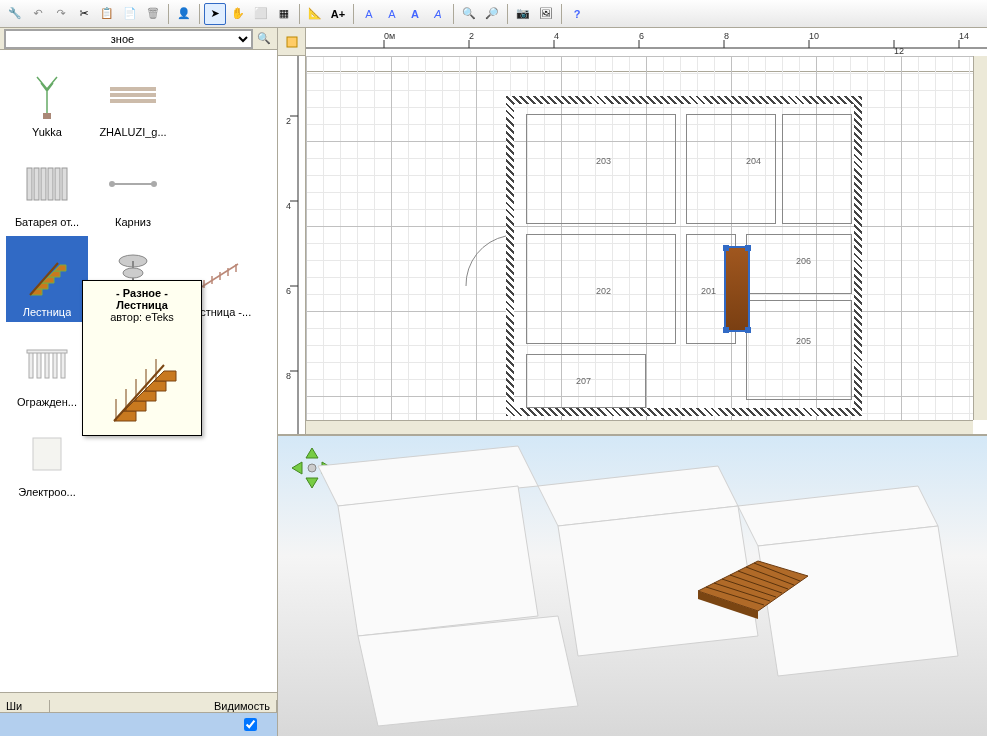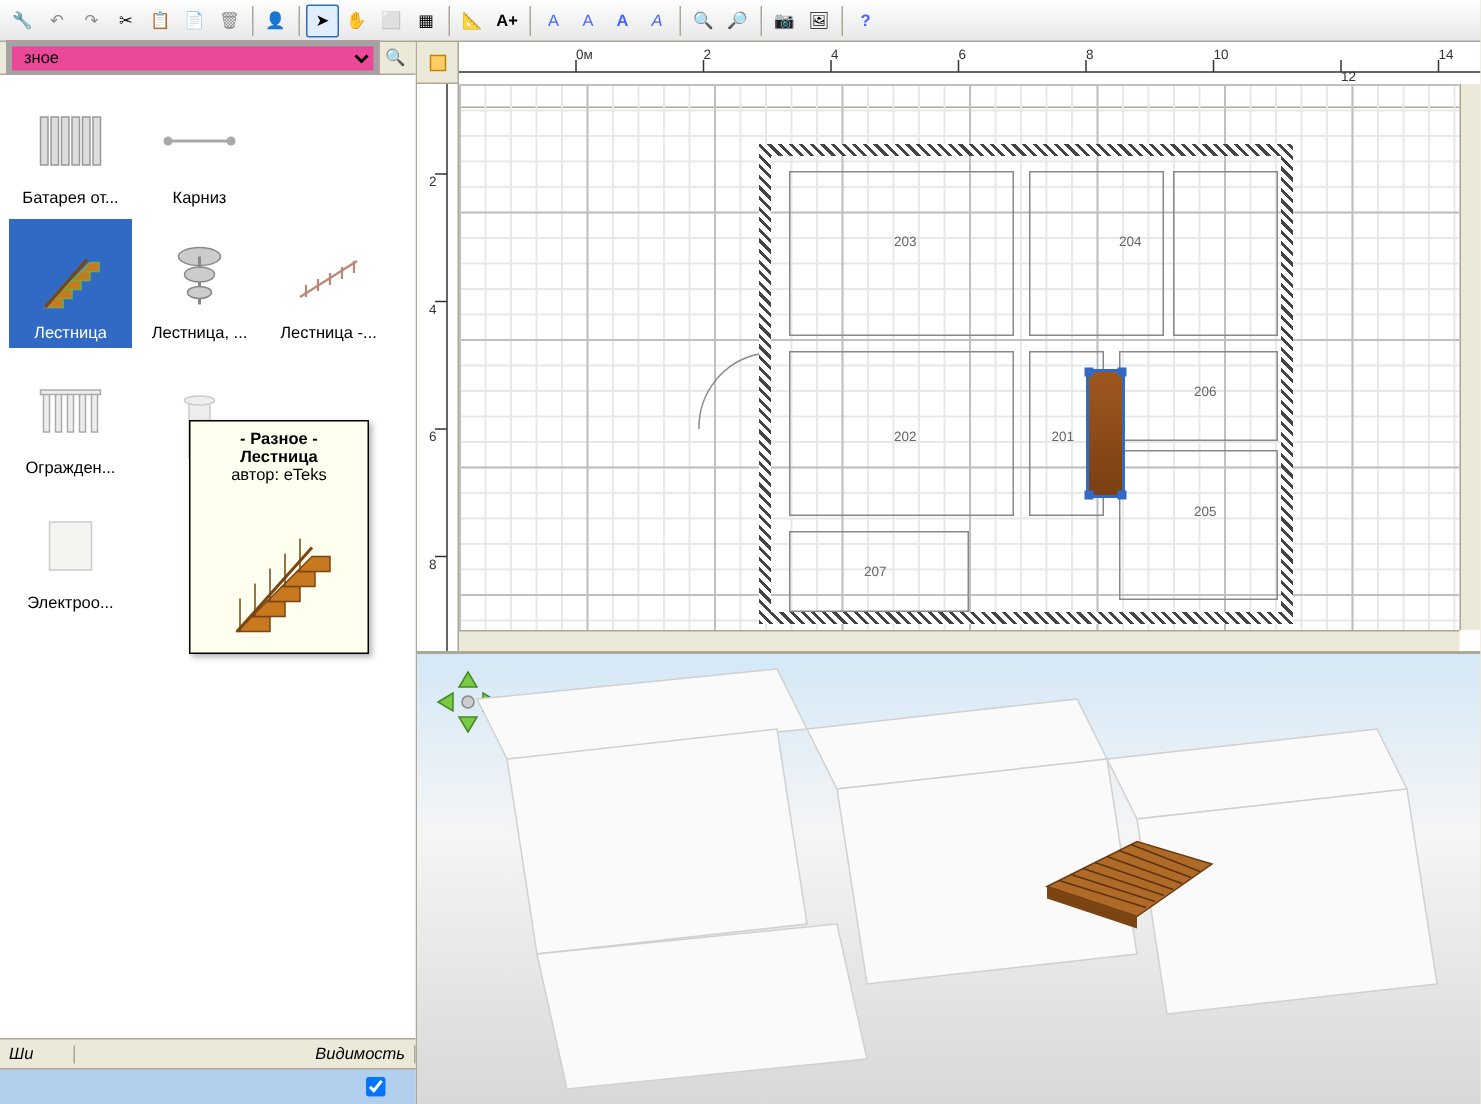--- a/index.html
+++ b/index.html
@@ -6,31 +6,31 @@
 body { font-family: Tahoma, sans-serif; font-size: 11px; background: #ece9d8; overflow: hidden; width: 987px; height: 736px; }
 
 .toolbar { height: 28px; background: linear-gradient(to bottom, #fefefe, #e8e8e8); border-bottom: 1px solid #aca899; display: flex; align-items: center; padding: 0 4px; gap: 1px; }
 .tool-btn { width: 22px; height: 22px; display: flex; align-items: center; justify-content: center; border: 1px solid transparent; border-radius: 2px; cursor: pointer; }
 .tool-sep { width: 1px; height: 20px; background: #aca899; margin: 0 3px; }
 
 .main-area { display: flex; height: 708px; }
 .left-panel { width: 278px; border-right: 1px solid #aca899; display: flex; flex-direction: column; background: #fff; }
 
 .category-header { height: 22px; display: flex; align-items: center; padding: 0 4px; border-bottom: 1px solid #aca899; background: #ece9d8; }
-.cat-dropdown { flex: 1; padding: 1px 4px; background: #ec4899; border: 4px solid #a3a3a3; font-size: 11px; }
+.cat-dropdown { flex: 1; padding: 1px 4px; background: #ffffff; border: 2px solid #a3a3a3; font-size: 11px; text-align: center; }
 .search-icon { width: 18px; height: 18px; margin-left: 2px; display:flex; align-items:center; justify-content:center; }
 
 .furniture-grid { flex: 1; background: #fff; overflow-y: auto; padding: 4px; }
 .furn-row { display: flex; }
 .furn-item { width: 82px; height: 86px; display: flex; flex-direction: column; align-items: center; justify-content: flex-end; padding: 4px 2px; text-align: center; margin: 2px; }
 .furn-item.selected { background: #316ac5; color: #fff; }
 .furn-thumb { width: 56px; height: 56px; display: flex; align-items: center; justify-content: center; margin-bottom: 4px; }
 .furn-label { font-size: 11px; white-space: nowrap; overflow: hidden; text-overflow: ellipsis; max-width: 78px; }
 
-.props-header { height: 20px; background: #ece9d8; border-top: 1px solid #aca899; display: flex; align-items: center; font-size: 11px; font-style: italic; }
+.props-header { height: 20px; background: #ece9d8; border-top: 1px solid #aca899; display: flex; align-items: flex-end; font-size: 11px; }
 .props-header > div { padding: 0 6px; border-right: 1px solid #aca899; }
 .props-body { height: 24px; background: #fff; border-top: 1px solid #aca899; display:flex; align-items:center; }
 .checkbox-cell { margin-left: auto; margin-right: 20px; width: 13px; height: 13px; }
 
 .right-panel { flex: 1; display: flex; flex-direction: column; position: relative; }
 
 .ruler-corner { position: absolute; left: 0; top: 0; width: 28px; height: 28px; background: #ece9d8; border-right: 1px solid #aca899; border-bottom: 1px solid #aca899; display:flex; align-items:center; justify-content:center; }
 .ruler-h { position: absolute; left: 28px; top: 0; right: 14px; height: 44px; background: #fff; border-bottom: 1px solid #aca899; }
 .ruler-v { position: absolute; left: 0; top: 28px; width: 28px; bottom: 0; background: #fff; border-right: 1px solid #aca899; }
 
@@ -50,21 +50,21 @@
 .staircase-plan { position: absolute; left: 418px; top: 190px; width: 26px; height: 86px; background: linear-gradient(to bottom, #a0571f, #7a3f12); border: 2px solid #316ac5; }
 .sel-handle { position: absolute; width: 6px; height: 6px; background: #316ac5; }
 .scroll-h { position: absolute; bottom: 0; left: 28px; right: 14px; height: 14px; background: #ece9d8; border-top: 1px solid #aca899; }
 .scroll-v { position: absolute; right: 0; top: 28px; bottom: 14px; width: 14px; background: #ece9d8; border-left: 1px solid #aca899; }
 
 .view3d-area { flex: 1; background: linear-gradient(to bottom, #d4e8f7 0%, #f5f5f5 40%, #d8d8d8 100%); position: relative; overflow: hidden; }
 .nav-widget { position: absolute; left: 12px; top: 10px; width: 44px; height: 44px; }
 
 .walls-3d { position: absolute; inset: 0; }
 
-.tooltip { position: absolute; left: 82px; top: 280px; width: 120px; background: #fffff0; border: 1px solid #000; padding: 6px; font-size: 11px; text-align: center; z-index: 100; box-shadow: 2px 2px 4px rgba(0,0,0,0.3); margin-left: 44px; }
+.tooltip { position: absolute; left: 82px; top: 280px; width: 120px; background: #fffff0; border: 1px solid #000; padding: 6px; font-size: 11px; text-align: center; z-index: 100; box-shadow: 2px 2px 4px rgba(0,0,0,0.3); }
 .tooltip-thumb { width: 80px; height: 100px; margin: 6px auto 0; display: flex; align-items: center; justify-content: center; }
 
 .ruler-tick { position: absolute; font-size: 9px; color: #333; }
 </style>
 </head>
 <body>
 
 <div class="toolbar">
   <div class="tool-btn">🔧</div>
   <div class="tool-btn" style="color:#888">↶</div>
@@ -102,20 +102,39 @@
   <div class="left-panel">
     <div class="category-header">
       <select class="cat-dropdown">
         <option>зное</option>
       </select>
       <div class="search-icon">🔍</div>
     </div>
 
     <div class="furniture-grid">
       <div class="furn-row">
+        <div class="furn-item">
+          <div class="furn-thumb">
+              <svg width="40" height="50">
+                <path d="M20 50 L20 20 M20 20 L10 8 M20 20 L30 8 M20 22 L14 14 M20 22 L26 14" stroke="#6a6" fill="none" stroke-width="1.5"></path>
+                <rect x="16" y="44" width="8" height="6" fill="#a87"></rect>
+              </svg>
+            </div>
+          <div class="furn-label">Yukka</div>
+        </div>
+        <div class="furn-item">
+          <div class="furn-thumb">
+              <svg width="50" height="30">
+                <rect x="2" y="8" width="46" height="4" fill="#cba"></rect>
+                <rect x="2" y="14" width="46" height="4" fill="#cba"></rect>
+                <rect x="2" y="20" width="46" height="4" fill="#cba"></rect>
+              </svg>
+            </div>
+          <div class="furn-label">ZHALUZI_g...</div>
+        </div>
       </div>
       <div class="furn-row">
         <div class="furn-item">
           <div class="furn-thumb">
               <svg width="44" height="40">
                 <g fill="#ddd" stroke="#999">
                   <rect x="2" y="4" width="5" height="32"></rect>
                   <rect x="9" y="4" width="5" height="32"></rect>
                   <rect x="16" y="4" width="5" height="32"></rect>
                   <rect x="23" y="4" width="5" height="32"></rect>

